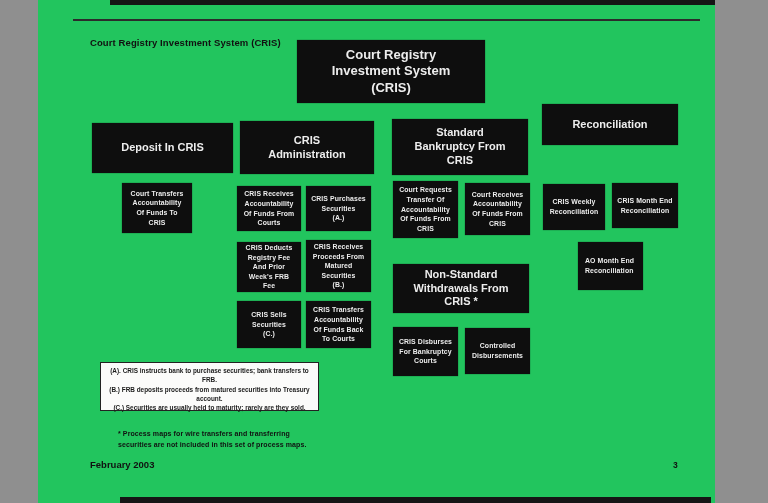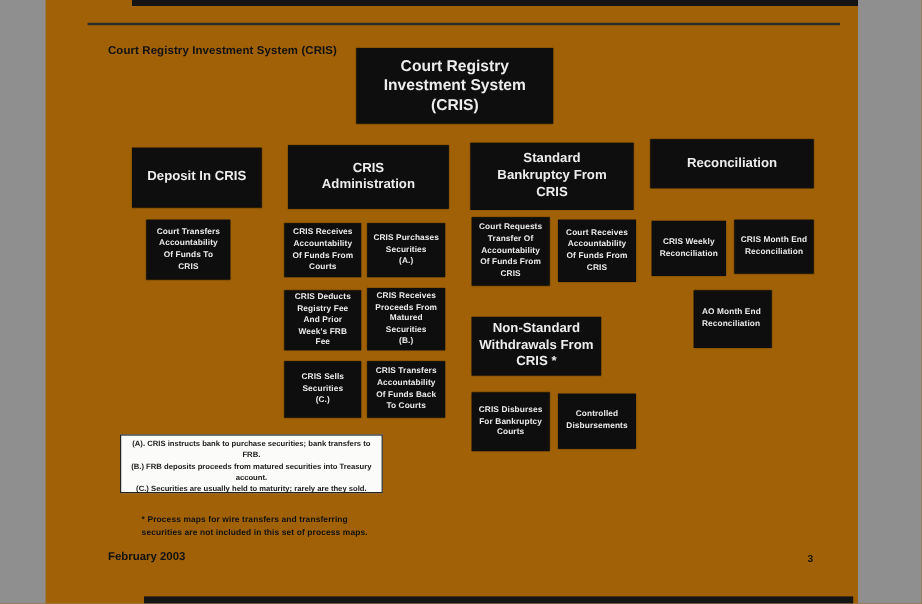--- a/index.html
+++ b/index.html
@@ -3,43 +3,43 @@
 <meta charset="utf-8">
 <style>
   html,body{margin:0;padding:0;}
   body{
     width:768px;height:503px;overflow:hidden;position:relative;
     background:#8f8f8f;
     font-family:"Liberation Sans","DejaVu Sans",sans-serif;
   }
   .page{
     position:absolute;left:38px;top:0;width:677px;height:503px;
-    background:#a16207;
+    background:#22c55e;
   }
   .scan-edge{position:absolute;background:#151515;}
   .scan-edge.top{left:72px;right:0;top:0;height:5px;}
   .scan-edge.bottom{left:82px;right:4px;bottom:0;height:6px;}
   .top-rule{position:absolute;left:35px;top:19px;width:627px;height:2px;background:#2b2b2b;}
   .doc-header{
     position:absolute;left:52px;top:37px;
     font-size:9.5px;font-weight:bold;color:#111;letter-spacing:.1px;
   }
   .bbox{
     position:absolute;background:#0e0e0e;color:#ededed;
     display:flex;align-items:center;justify-content:center;
     text-align:center;white-space:pre-line;font-weight:bold;
     box-shadow:0 0 1px rgba(0,0,0,.6);
   }
-  .title-box{left:259px;top:40px;width:164px;height:63px;font-size:13px;line-height:1.25;}
+  .title-box{left:259px;top:40px;width:188px;height:63px;font-size:13px;line-height:1.25;}
   .cat{font-size:11px;line-height:1.25;}
-  .cat-deposit{left:72px;top:123px;width:108px;height:50px;}
+  .cat-deposit{left:54px;top:123px;width:141px;height:50px;}
   .cat-admin{left:202px;top:121px;width:134px;height:53px;}
   .cat-standard{left:354px;top:119px;width:136px;height:56px;}
-  .cat-recon{left:504px;top:116px;width:136px;height:41px;}
-  .cat-nonstd{left:355px;top:264px;width:108px;height:49px;}
+  .cat-recon{left:504px;top:104px;width:136px;height:41px;}
+  .cat-nonstd{left:355px;top:264px;width:136px;height:49px;}
   .sub{font-size:6.9px;line-height:1.4;letter-spacing:.1px;}
   .dep-1{left:84px;top:183px;width:70px;height:50px;}
   .adm-1{left:199px;top:186px;width:64px;height:45px;}
   .adm-2{left:268px;top:186px;width:65px;height:45px;}
   .adm-3{left:199px;top:242px;width:64px;height:50px;}
   .adm-4{left:268px;top:240px;width:65px;height:52px;}
   .adm-5{left:199px;top:301px;width:64px;height:47px;}
   .adm-6{left:268px;top:301px;width:65px;height:47px;}
   .std-1{left:355px;top:181px;width:65px;height:57px;}
   .std-2{left:427px;top:183px;width:65px;height:52px;}

